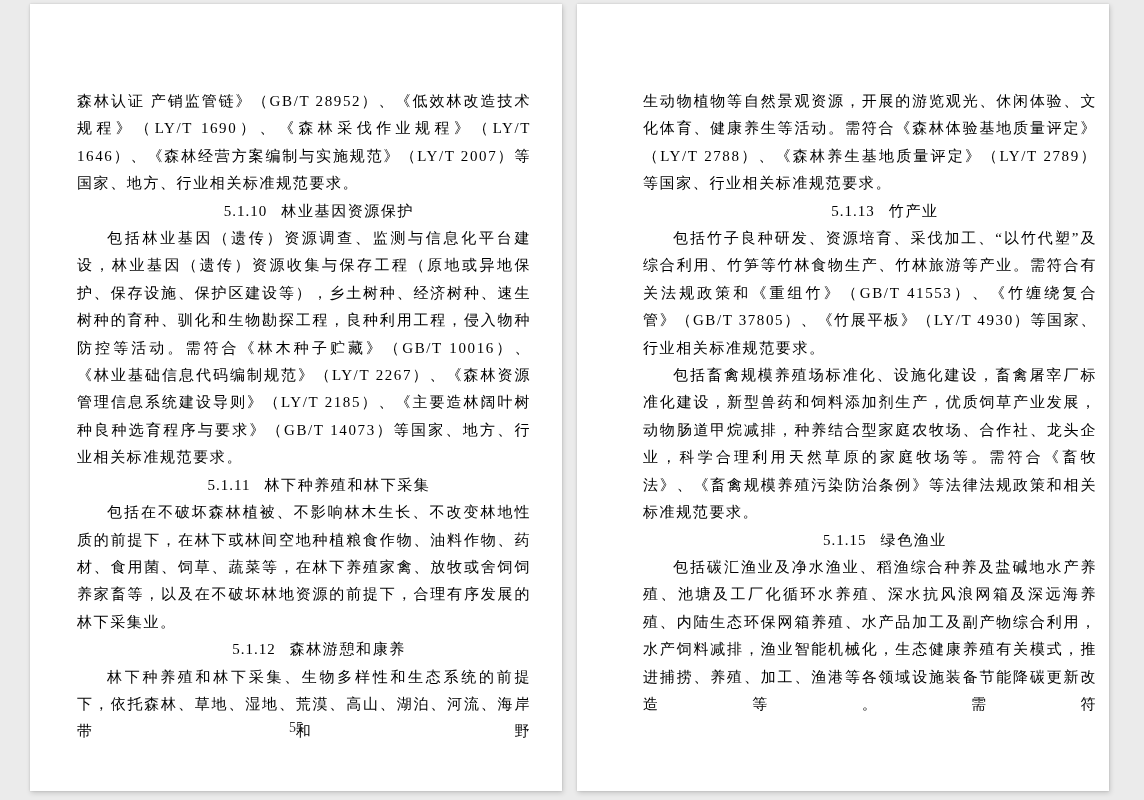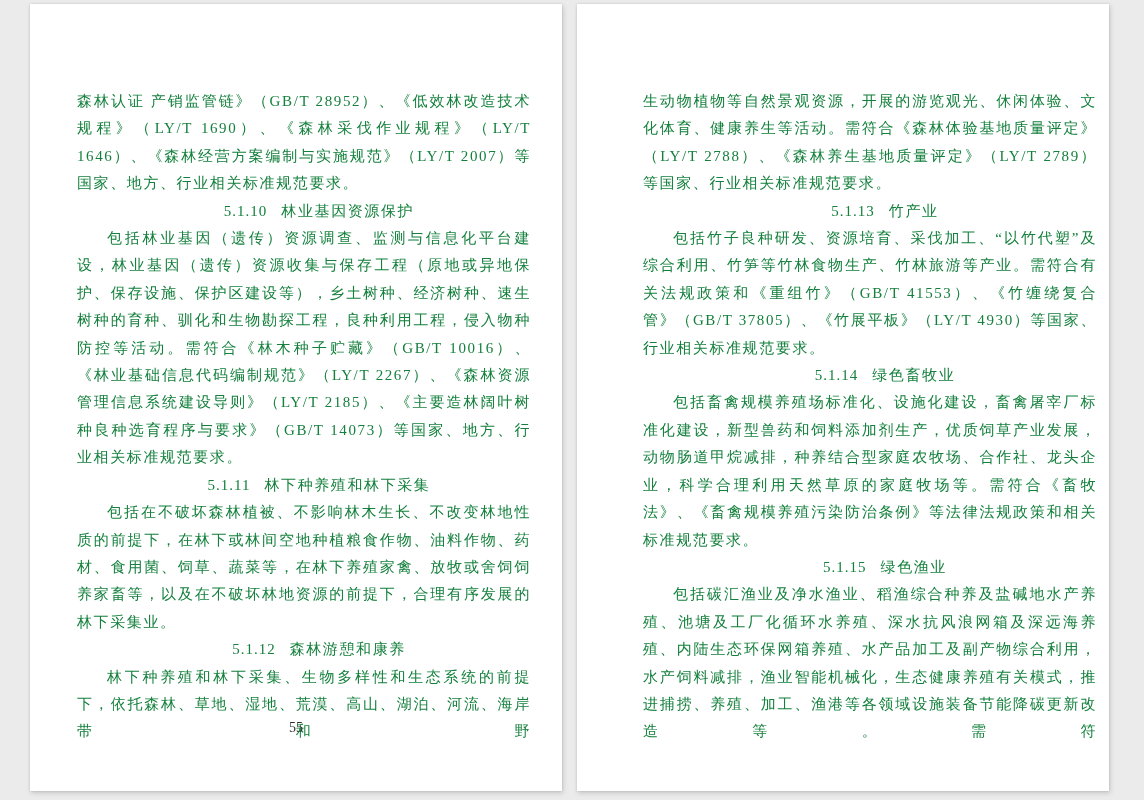--- a/index.html
+++ b/index.html
@@ -31,21 +31,21 @@
     position: absolute;
     top: 84px;
   }
   .page.left  .content { left: 47px; width: 454px; }
   .page.right .content { left: 66px; width: 454px; }
   .para, .heading {
     margin: 0;
     font-size: 15px;
     line-height: 27.4px;
     letter-spacing: 1.6px;
-    color: #15803d;
+    color: #000000;
   }
   .para {
     text-align: justify;
     text-justify: inter-character;
     text-indent: 2em;
   }
   .para.no-indent { text-indent: 0; }
   .para.runs-on   { text-align-last: justify; }
   .heading {
     font-weight: normal;
@@ -84,20 +84,19 @@
         <div class="para runs-on">林下种养殖和林下采集、生物多样性和生态系统的前提下，依托森林、草地、湿地、荒漠、高山、湖泊、河流、海岸带和野</div>
       </div>
     <div class="page-number">55</div>
   </div>
 
   <div class="page right">
     <div class="content">
         <div class="para no-indent">生动物植物等自然景观资源，开展的游览观光、休闲体验、文化体育、健康养生等活动。需符合《森林体验基地质量评定》（LY/T 2788）、《森林养生基地质量评定》（LY/T 2789）等国家、行业相关标准规范要求。</div>
         <div class="heading"><span class="num">5.1.13</span><span>竹产业</span></div>
         <div class="para">包括竹子良种研发、资源培育、采伐加工、“以竹代塑”及综合利用、竹笋等竹林食物生产、竹林旅游等产业。需符合有关法规政策和《重组竹》（GB/T 41553）、《竹缠绕复合管》（GB/T 37805）、《竹展平板》（LY/T 4930）等国家、行业相关标准规范要求。</div>
-        <div class="heading"><span class="num">5.1.14</span><span>绿色畜牧业</span></div>
         <div class="para">包括畜禽规模养殖场标准化、设施化建设，畜禽屠宰厂标准化建设，新型兽药和饲料添加剂生产，优质饲草产业发展，动物肠道甲烷减排，种养结合型家庭农牧场、合作社、龙头企业，科学合理利用天然草原的家庭牧场等。需符合《畜牧法》、《畜禽规模养殖污染防治条例》等法律法规政策和相关标准规范要求。</div>
         <div class="heading"><span class="num">5.1.15</span><span>绿色渔业</span></div>
         <div class="para runs-on">包括碳汇渔业及净水渔业、稻渔综合种养及盐碱地水产养殖、池塘及工厂化循环水养殖、深水抗风浪网箱及深远海养殖、内陆生态环保网箱养殖、水产品加工及副产物综合利用，水产饲料减排，渔业智能机械化，生态健康养殖有关模式，推进捕捞、养殖、加工、渔港等各领域设施装备节能降碳更新改造等。需符</div>
       </div>
   </div>
 
 </div>
 
 </body></html>

